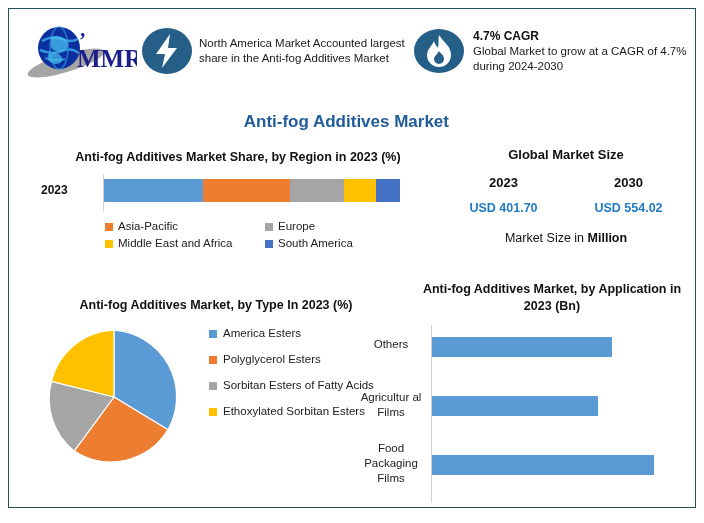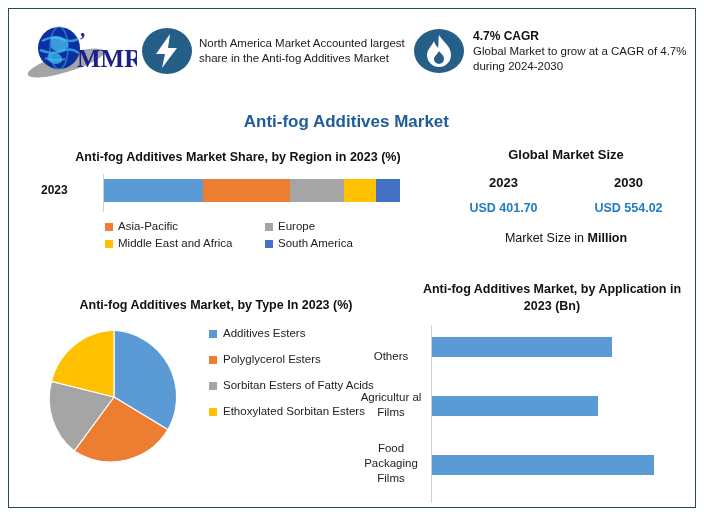--- a/index.html
+++ b/index.html
@@ -391,21 +391,21 @@
           <path d="M50 50 L88 73 A47 47 0 0 1 22 88 Z" fill="#ED7D31" stroke="#ffffff" stroke-width="0.8"></path>
 
           <path d="M50 50 L22 88 A47 47 0 0 1 6 39 Z" fill="#A5A5A5" stroke="#ffffff" stroke-width="0.8"></path>
 
           <path d="M50 50 L6 39 A47 47 0 0 1 50 3 Z" fill="#FFC000" stroke="#ffffff" stroke-width="0.8"></path>
         </svg>
 
         <div class="pie-legend">
           <div class="pl-item">
             <span class="pl-swatch" style="background:#5B9BD5"></span>
-            <span>Additives Esters</span>
+            <span>America Esters</span>
           </div>
           <div class="pl-item">
             <span class="pl-swatch" style="background:#ED7D31"></span>
             <span>Polyglycerol Esters</span>
           </div>
           <div class="pl-item">
             <span class="pl-swatch" style="background:#A5A5A5"></span>
             <span>Sorbitan Esters of Fatty Acids</span>
           </div>
           <div class="pl-item">
@@ -416,21 +416,21 @@
       </div>
     </div>
 
     <div class="app-block">
       <div class="chart-title">Anti-fog Additives Market, by Application in 2023 (Bn)</div>
 
       <div class="app-plot">
         <div class="app-axis"></div>
 
         <div class="app-row" style="top:0">
-          <div class="app-label" style="top:24px">Others</div>
+          <div class="app-label" style="top:12px">Others</div>
           <div class="app-bar" style="top:12px;width:180px;background:#5B9BD5"></div>
         </div>
 
         <div class="app-row" style="top:59px">
           <div class="app-label" style="top:6px">Agricultur al Films</div>
           <div class="app-bar" style="top:12px;width:166px;background:#5B9BD5"></div>
         </div>
 
         <div class="app-row" style="top:118px">
           <div class="app-label" style="top:-2px">Food Packaging Films</div>

